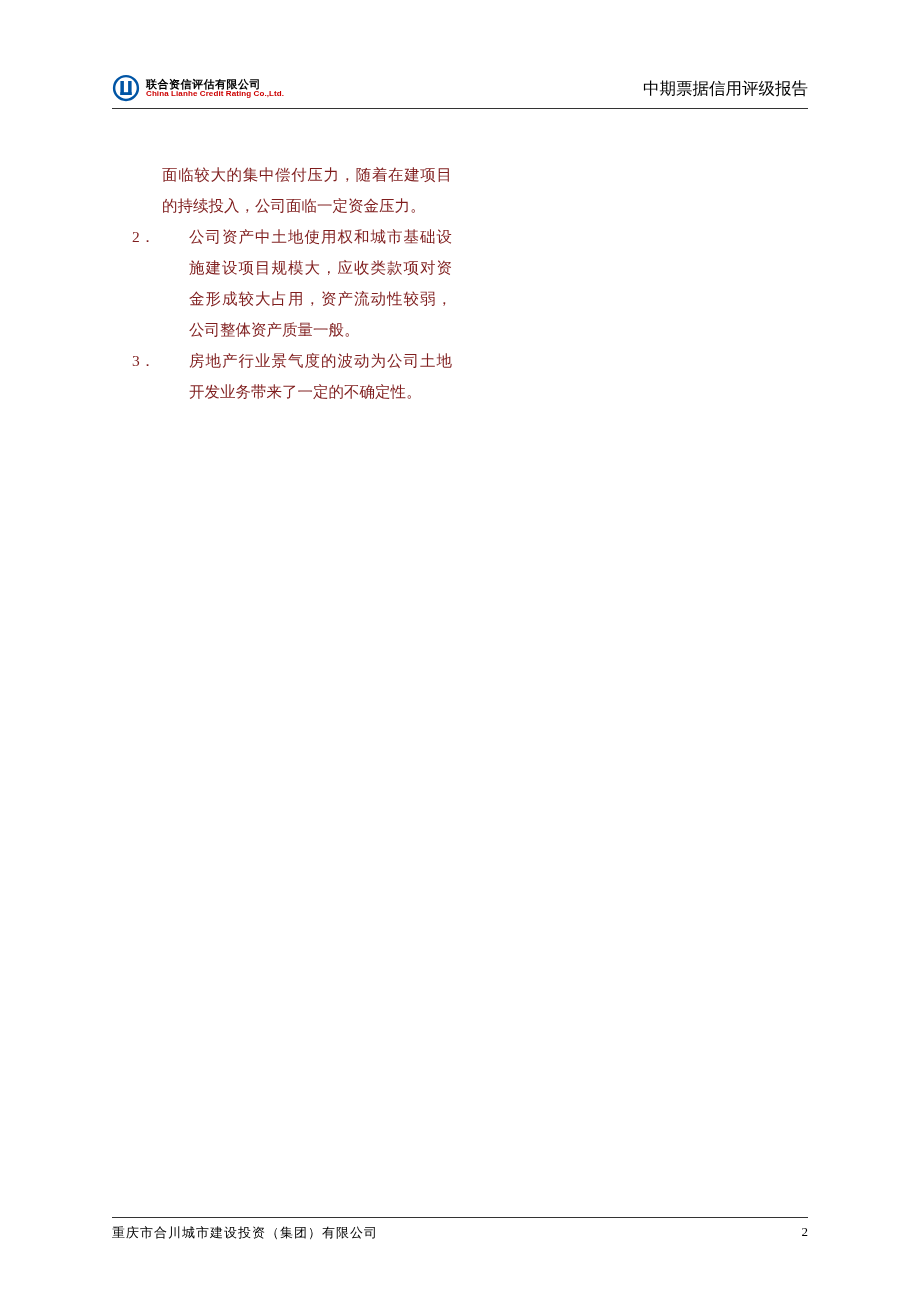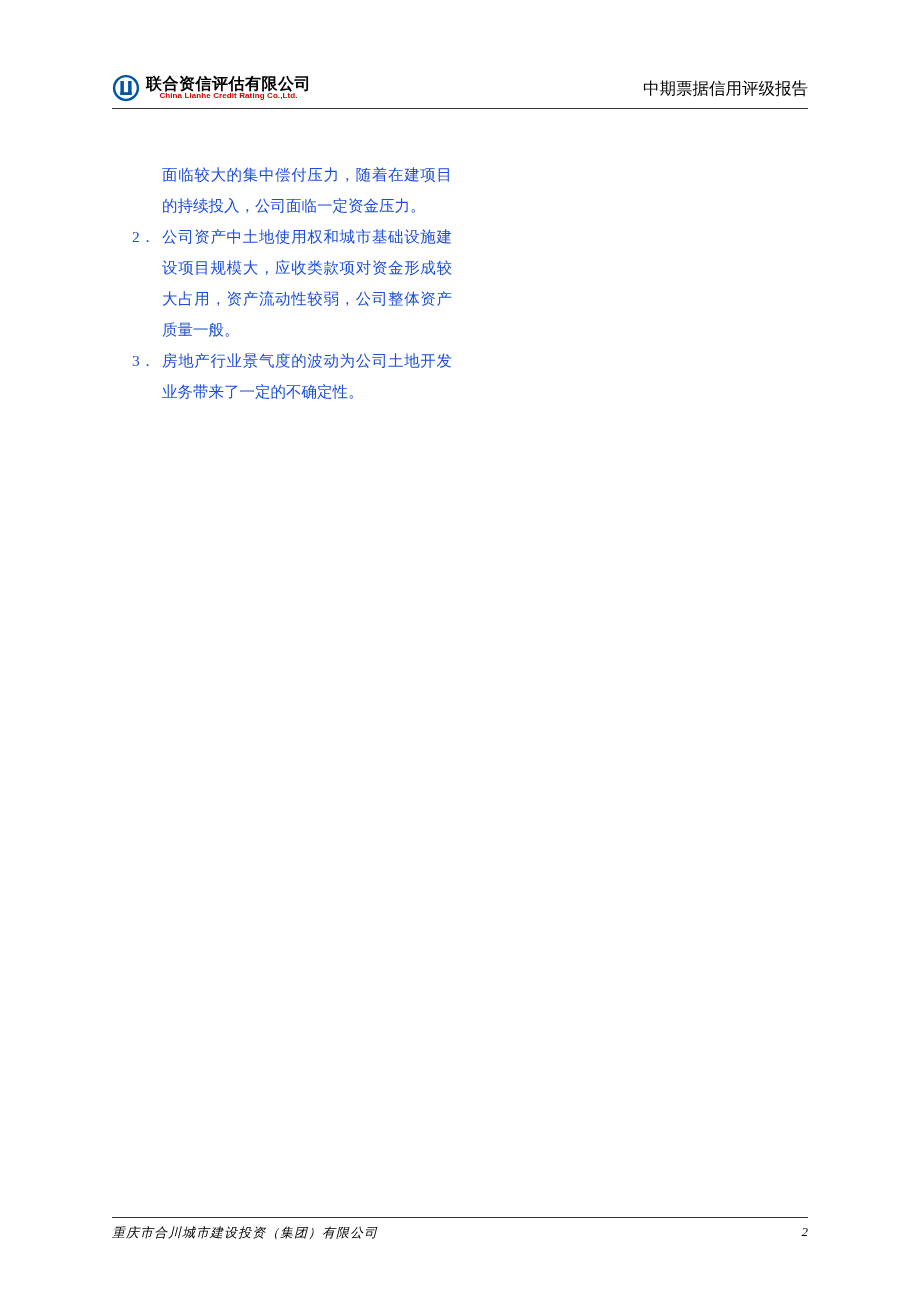--- a/index.html
+++ b/index.html
@@ -29,21 +29,21 @@
       gap: 6px;
     }
     .logo-icon {
       width: 28px;
       height: 28px;
       flex-shrink: 0;
     }
     .logo-text-cn {
       font-family: "SimHei", "黑体", sans-serif;
       font-weight: bold;
-      font-size: 16px;
+      font-size: 11px;
       color: #000;
       letter-spacing: 0.5px;
       line-height: 1.1;
     }
     .logo-text-en {
       font-family: Arial, sans-serif;
       font-weight: bold;
       font-size: 8px;
       color: #c00;
       line-height: 1.1;
@@ -55,47 +55,47 @@
       font-size: 16.5px;
       color: #000;
       padding-bottom: 2px;
     }
     .content {
       padding-top: 30px;
       padding-left: 20px;
       width: 340px;
       font-size: 15.5px;
       line-height: 2.0;
-      color: #1d4ed8;
+      color: #7f1d1d;
     }
     .list-item {
       display: flex;
       margin-bottom: 0;
     }
     .list-num {
       flex-shrink: 0;
       width: 30px;
       white-space: nowrap;
     }
     .list-body {
       flex: 1;
       text-align: justify;
       text-justify: inter-ideograph;
+      margin-left: 27px;
     }
     .cont-line {
       padding-left: 30px;
       text-align: justify;
       text-justify: inter-ideograph;
     }
     .footer {
       position: absolute;
       left: 112px;
       right: 112px;
       bottom: 60px;
-      font-style: italic;
     }
     .footer-line {
       border-top: 1.5px solid #333;
       padding-top: 6px;
       display: flex;
       justify-content: space-between;
       font-size: 13px;
       color: #000;
       letter-spacing: 1px;
     }

